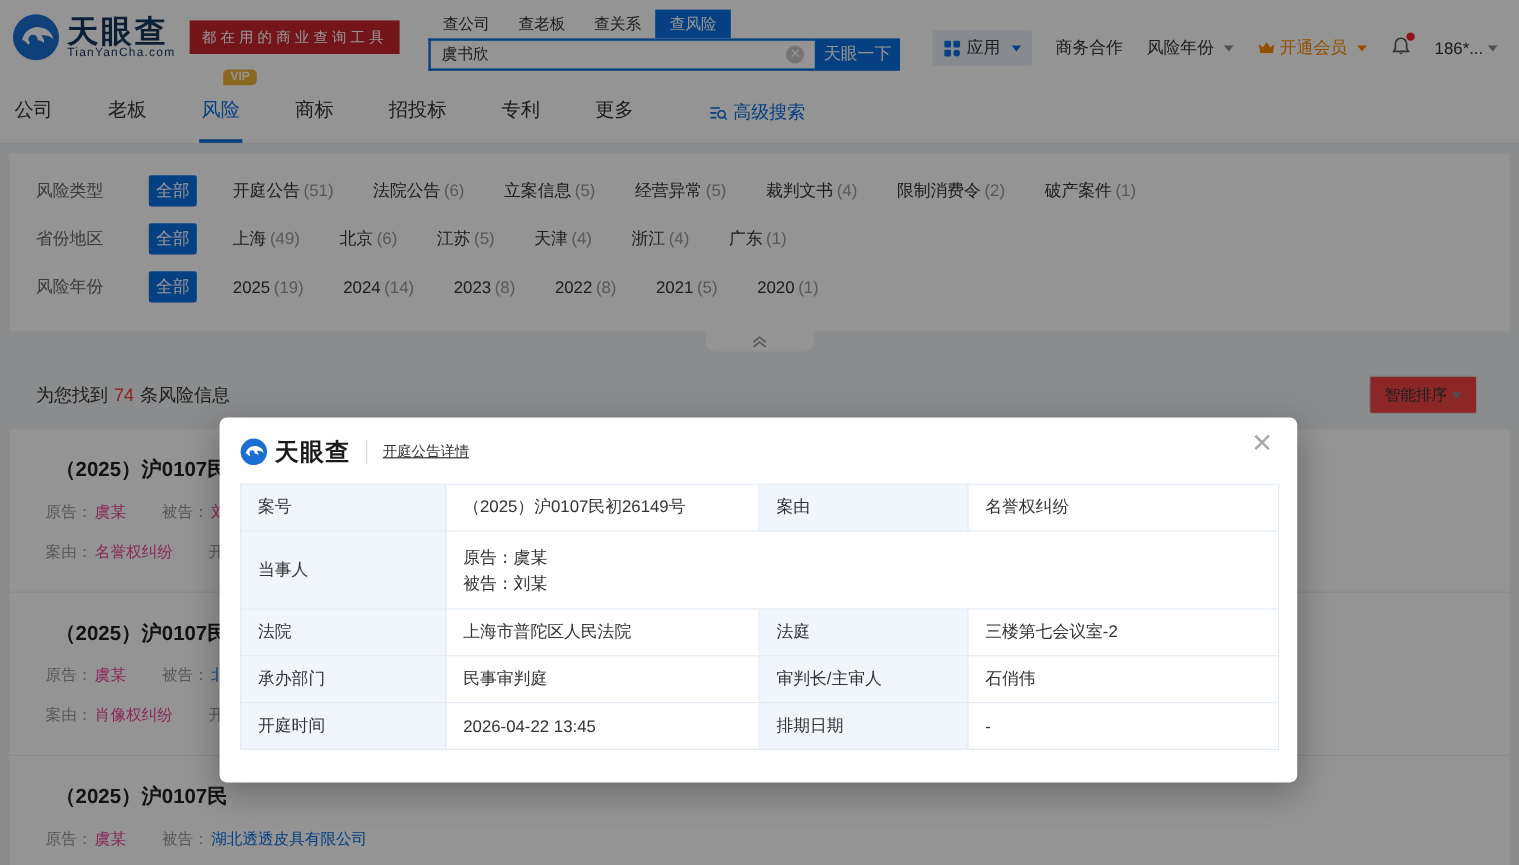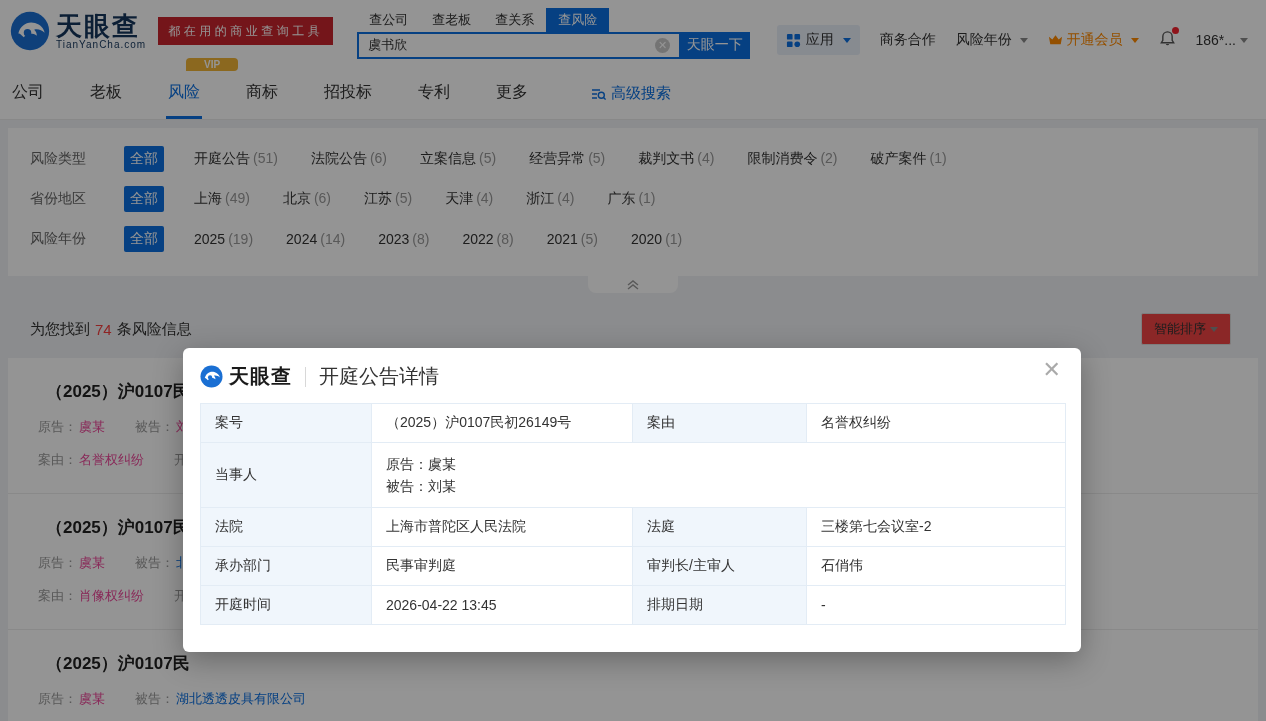--- a/index.html
+++ b/index.html
@@ -32,21 +32,21 @@
   .apps-chip .caret { border-top-color:#0b6fe0; }
   .member { color:#ff8a00; display:flex; align-items:center; gap:4px; cursor:pointer; }
   .member .caret { border-top-color:#ff8a00; }
   .bell-wrap { position:relative; cursor:pointer; }
   .bell-dot { position:absolute; top:-3px; right:-3px; width:7px; height:7px; background:#f5222d; border-radius:50%; }
   .account { display:flex; align-items:center; cursor:pointer; }
   
   .tabnav { background:#fff; display:flex; align-items:flex-end; padding-left:10px; gap:42px; border-bottom:1px solid #ebebeb; height:58px; }
   .tabnav .tab { position:relative; font-size:16px; color:#333; padding:0 2px 16px; cursor:pointer; }
   .tabnav .tab.active { color:#0b6fe0; border-bottom:3px solid #0b6fe0; padding-bottom:13px; }
-  .vip-badge { position:absolute; top:-24px; left:20px; background:#efb336; color:#fff; font-size:10px; font-weight:700; padding:1px 18px; border-radius:4px 4px 4px 0; }
+  .vip-badge { position:absolute; top:-24px; left:20px; background:#efb336; color:#fff; font-size:10px; font-weight:700; padding:1px 6px; border-radius:4px 4px 4px 0; }
   .adv-search { display:flex; align-items:center; gap:5px; color:#0b6fe0; font-size:15px; padding-bottom:16px; margin-left:18px; cursor:pointer; }
   
   .filter-card { background:#fff; margin:8px 8px 0; padding:18px 22px 10px; }
   .filter-row { display:flex; align-items:center; margin-bottom:14px; }
   .filter-label { width:70px; color:#666; margin-right:24px; flex:none; }
   .chip-all { background:#0b6fe0; color:#fff; padding:4px 6px; border-radius:2px; margin-right:30px; cursor:pointer; flex:none; }
   .opts { display:flex; gap:33px; flex-wrap:wrap; }
   .opt { cursor:pointer; white-space:nowrap; }
   .opt .opt-name { color:#333; }
   .opt .opt-count { color:#999; margin-left:3px; }
@@ -65,21 +65,21 @@
   .meta .val { color:#ec4899; margin-left:2px; }
   .meta .pair { margin-right:30px; white-space:nowrap; }
   .meta .val.link { color:#0b6fe0; cursor:pointer; }
   
   .overlay { position:absolute; inset:0; background:rgba(0,0,0,0.42); z-index:50; }
   .modal { position:absolute; left:183px; top:348px; width:898px; height:304px; background:#fff; border-radius:6px; box-shadow:0 8px 30px rgba(0,0,0,.3); z-index:60; }
   .modal-header { display:flex; align-items:center; padding:15px 20px 11px 17px; }
   .m-logo { width:23px; height:23px; }
   .m-brand { font-size:20px; font-weight:700; color:#1a1a1a; margin-left:6px; letter-spacing:1px; }
   .m-div { width:1px; height:20px; background:#d8d8d8; margin:0 13px; }
-  .m-title { font-size:20px; color:#333; }
+  .m-title { font-size:12px; color:#333;text-decoration:underline; }
   .m-close { position:absolute; right:20px; top:11px; font-size:22px; color:#aaa; cursor:pointer; line-height:22px; }
   .m-table { border-collapse:collapse; margin:2px 15px 0 17px; width:866px; table-layout:fixed; font-size:14px; }
   .m-table td { border:1px solid #e3ecf5; padding:10px 14px; color:#333; vertical-align:middle;margin-left:44px; }
   .m-table td.lbl { background:#f0f6fc; }
   .party-val div { line-height:22px; }
 </style>
 </head>
 <body>
 
 <div class="page">

